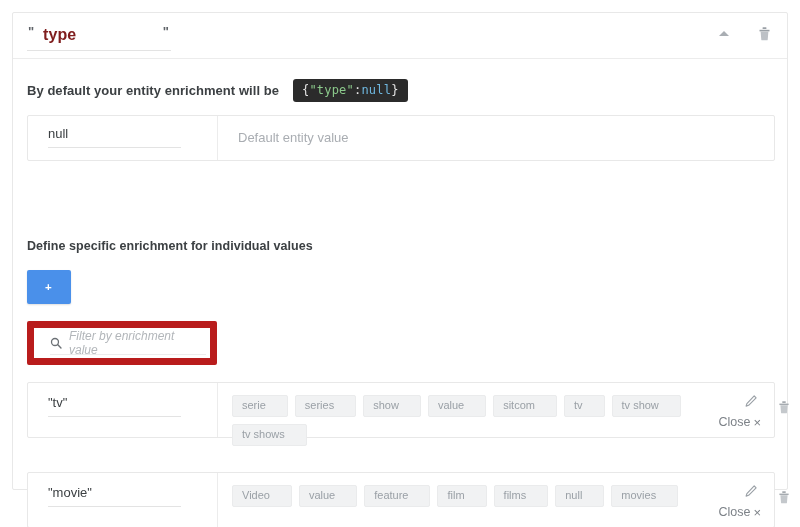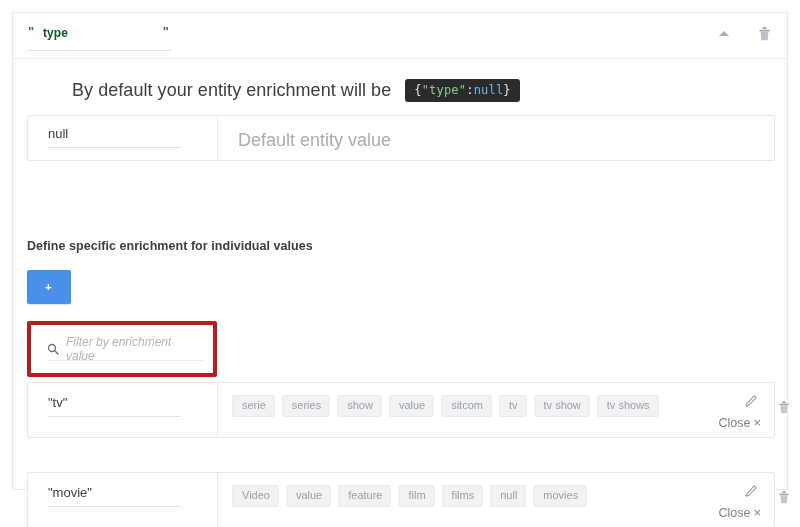--- a/index.html
+++ b/index.html
@@ -58,23 +58,23 @@
     font-size: 13px;
     color: #5f6368;
     font-weight: 700;
   }
   .key-field .quote.left  { left: 1px; }
   .key-field .quote.right { right: 2px; }
   .key-field .key-name {
     position: absolute;
     left: 16px;
     top: 3px;
-    font-size: 12px;
+    font-size: 16px;
     font-weight: 700;
-    color: #14532d;
+    color: #7f1d1d;
     letter-spacing: .1px;
   }
 
   .header-actions {
     position: absolute;
     right: 12px;
     top: 9px;
     display: flex;
     align-items: center;
     gap: 18px;
@@ -110,25 +110,24 @@
   .default-line {
     position: absolute;
     left: 14px;
     top: 20px;
     display: flex;
     align-items: center;
     gap: 14px;
     white-space: nowrap;
   }
   .default-line .label {
-    font-size: 18px;
-    font-weight: 400;
+    font-size: 13px;
+    font-weight: 700;
     color: #3c4043;
     letter-spacing: .05px;
-    margin-left: 45px;
   }
   .json-badge {
     background: #2b2b2b;
     border-radius: 3px;
     padding: 5px 9px 6px 9px;
     font-family: "DejaVu Sans Mono", "Liberation Mono", monospace;
     font-size: 12px;
     line-height: 1;
     letter-spacing: .2px;
   }
@@ -174,21 +173,21 @@
     left: 14px;
     top: 56px;
     width: 748px;
     height: 46px;
   }
   .default-row .row-left .val-input { top: 10px; }
   .placeholder-text {
     position: absolute;
     left: 20px;
     top: 14px;
-    font-size: 18px;
+    font-size: 13px;
     color: #a9adb2;
   }
 
   
   .section-title {
     position: absolute;
     left: 14px;
     top: 180px;
     font-size: 12.5px;
     font-weight: 700;
@@ -215,22 +214,22 @@
     align-items: center;
     gap: 9px;
     box-shadow: 0 1px 2px rgba(0,0,0,.13);
   }
 
   .filter-box {
     position: absolute;
     left: 14px;
     top: 262px;
     width: 190px;
-    height: 56px;
-    border: 4px solid #b91c1c;
+    height: 44px;
+    border: 7px solid #b91c1c;
     border-radius: 2px;
     box-sizing: border-box;
     display: flex;
     align-items: center;
   }
   .filter-inner {
     position: relative;
     margin-left: 16px;
     width: 156px;
     height: 22px;
@@ -257,21 +256,21 @@
     gap: 7px;
     flex-wrap: wrap;
     max-width: 470px;
   }
   .tag {
     background: #f1f2f3;
     border: 1px solid #eaebec;
     border-radius: 2px;
     color: #9aa0a6;
     font-size: 11px;
-    padding: 4px 8px 5px 9px;
+    padding: 4px 21px 5px 9px;
     line-height: 1;
     box-sizing: border-box;
     white-space: nowrap;
   }
 
   .row-actions {
     position: absolute;
     right: 13px;
     top: 8px;
     display: flex;
@@ -288,21 +287,20 @@
     height: 20px;
     display: flex;
     align-items: center;
     justify-content: center;
   }
   .close-link {
     font-size: 12.5px;
     color: #7d8288;
     cursor: pointer;
     display: flex;
-    align-items: center;
     gap: 3px;
     white-space: nowrap;
   }
   .close-x { font-size: 13px; color: #7d8288; }
 
   .row-trash {
     position: absolute;
     width: 20px;
     height: 20px;
     display: flex;

